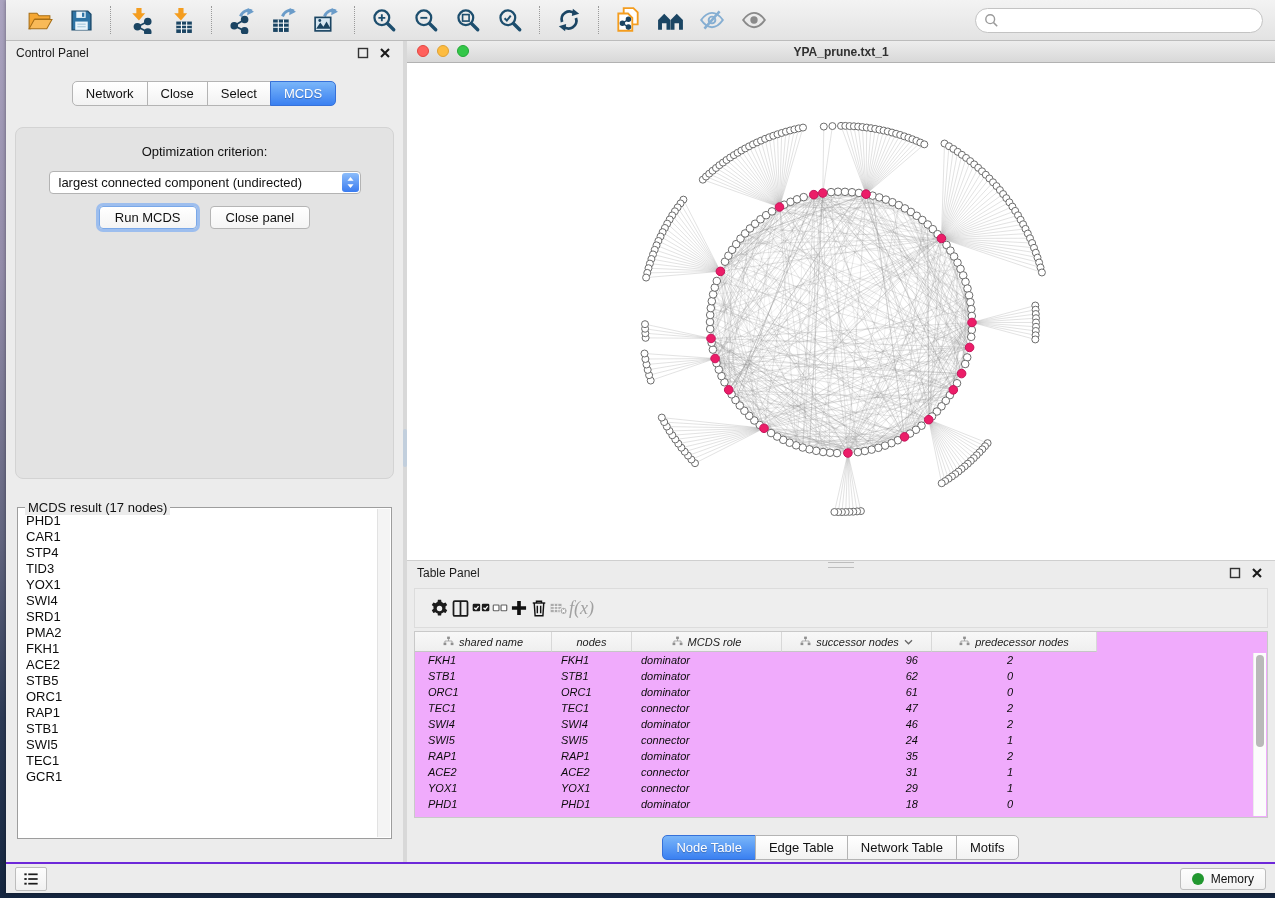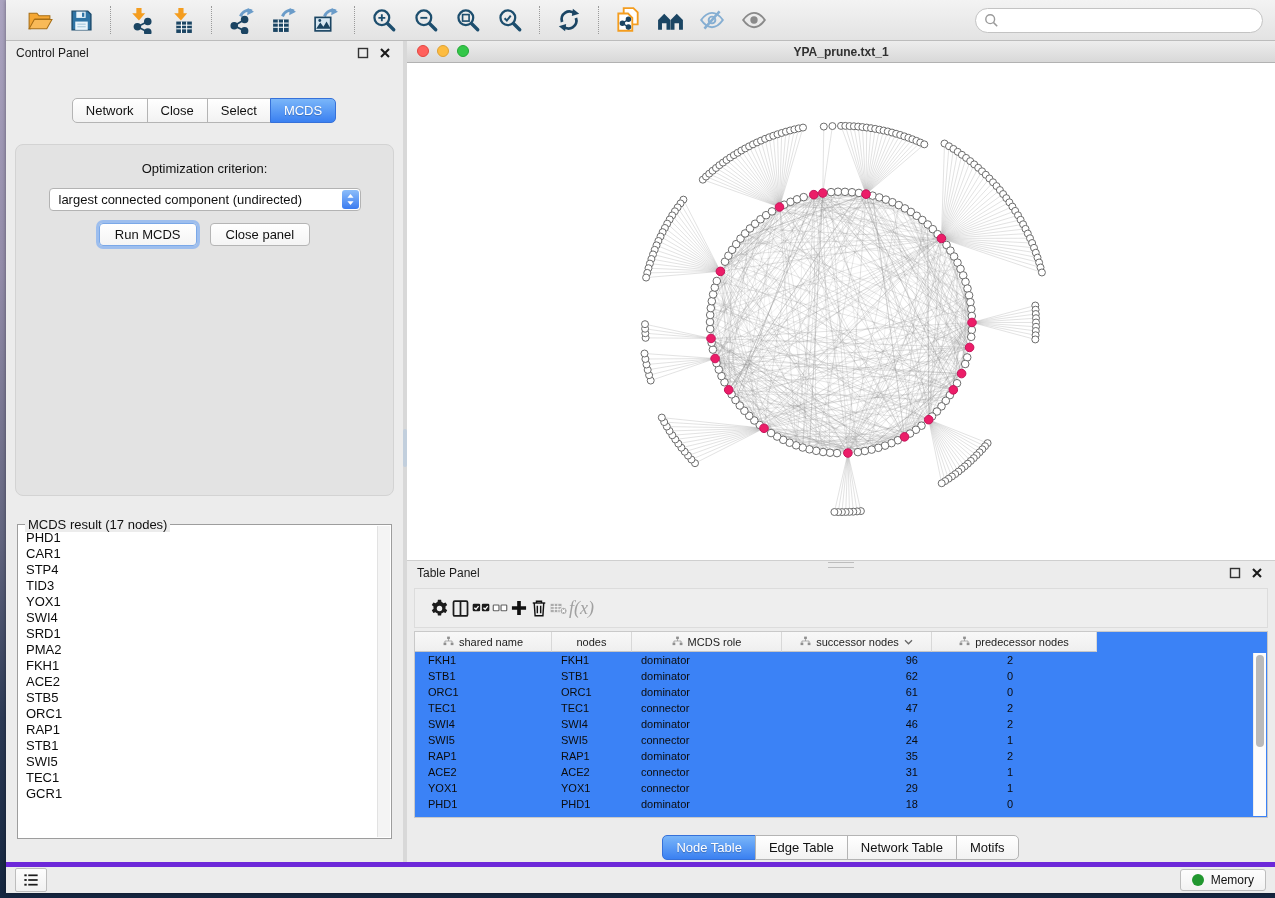--- a/index.html
+++ b/index.html
@@ -22,21 +22,21 @@
   
   .main{position:absolute;top:41px;bottom:31px;left:0;right:0;display:flex;}
   .vdivider{width:4px;background:#d8d8d8;position:relative;}
   .vdivider .grip{position:absolute;top:388px;left:0;width:4px;height:38px;background:#c2cfdd;border-radius:2px;}
 
   
   .control-panel{width:397px;display:flex;flex-direction:column;background:#ececec;box-sizing:border-box;gap:14px;}
   .panel-head{height:24px;display:flex;align-items:center;padding:0 10px;font-size:12px;color:#1b1b1b;}
   .panel-head .sp{flex:1;}
   .winicon{width:16px;height:16px;display:flex;align-items:center;justify-content:center;margin-left:6px;background:none;border:0;padding:0;}
-  .seg-tabs{display:flex;justify-content:center;margin-top:19px;}
+  .seg-tabs{display:flex;justify-content:center;margin-top:2px;}
   .seg-tab{font-size:13px;padding:4px 13px;background:linear-gradient(#ffffff,#f2f2f2);border:1px solid #b4b4b4;margin-left:-1px;color:#111;}
   .seg-tab:first-child{border-radius:5px 0 0 5px;}
   .seg-tab:last-child{border-radius:0 5px 5px 0;}
   .seg-tab.active{background:linear-gradient(#7ab6f9,#3a80f1);border-color:#3671d9;color:#fff;text-shadow:0 1px 1px rgba(0,0,0,.25);}
   .cp-box{margin:7px 9px 0 9px;height:352px;background:#e3e3e3;border:1px solid #d3d3d3;border-radius:8px;
     text-align:center;box-sizing:border-box;padding-top:16px;}
   .opt-label{font-size:13px;color:#111;margin-bottom:12px;}
   .selectwrap{position:relative;width:312px;height:23px;margin:0 auto;background:#fff;border:1px solid #b3b3b3;border-radius:4px;
     text-align:left;font-size:13px;line-height:21px;box-sizing:border-box;padding-left:9px;color:#111;}
   .stepper{position:absolute;right:1px;top:1px;bottom:1px;width:17px;border-radius:3px;background:linear-gradient(#8cbdfa,#3a7bf0);
@@ -61,37 +61,37 @@
   .net-canvas svg{position:absolute;inset:0;}
 
   
   .table-panel{flex:1;background:#ececec;border-top:1px solid #cfcfcf;display:flex;flex-direction:column;position:relative;}
   .tp-grip{position:absolute;top:1px;left:50%;width:26px;height:4px;margin-left:-13px;
     border-top:1px solid #bdbdbd;border-bottom:1px solid #bdbdbd;}
   .tp-toolbar{height:40px;margin:3px 7px 0 7px;background:#eeeeee;border:1px solid #dcdcdc;display:flex;align-items:center;
     padding:0 14px;box-sizing:border-box;}
   .ticon{background:none;border:0;padding:0;display:flex;align-items:center;}
   .fx{font-family:"Liberation Serif","DejaVu Serif",serif;font-style:italic;font-size:18px;color:#a0a0a0;}
-  .tp-table{margin:3px 7px 14px 7px;background:#3b82f6;border:1px solid #c9c9c9;flex:1;position:relative;overflow:hidden;}
+  .tp-table{margin:3px 7px 14px 7px;background:#f0abfc;border:1px solid #c9c9c9;flex:1;position:relative;overflow:hidden;font-style:italic;}
   .thead{display:flex;height:20px;}
   .th{background:linear-gradient(#f8f8f8,#efefef);border-right:1px solid #d8d8d8;border-bottom:1px solid #c6c6c6;
     display:flex;align-items:center;justify-content:center;gap:5px;font-size:11px;color:#222;box-sizing:border-box;}
   .trow{display:flex;height:16px;align-items:center;font-size:11px;color:#0c0c0c;}
   .td{box-sizing:border-box;white-space:nowrap;overflow:hidden;}
   .c0{width:137px;padding-left:13px;}
   .c1{width:80px;padding-left:9px;}
   .c2{width:150px;padding-left:9px;}
   .c3{width:150px;text-align:right;padding-right:14px;}
   .c4{width:165px;text-align:center;padding-right:9px;}
   .tscroll{position:absolute;top:21px;right:1px;bottom:1px;width:12px;background:#fcfcfc;border-left:1px solid #ececec;}
   .tthumb{position:absolute;top:2px;left:2px;width:8px;height:92px;background:#b9b9b9;border-radius:4px;}
   .tp-tabs{height:30px;display:flex;justify-content:center;align-items:center;}
 
   
-  .statusbar{position:absolute;left:0;right:0;bottom:0;height:31px;background:#ececec;border-top:5px solid #6d28d9;
+  .statusbar{position:absolute;left:0;right:0;bottom:0;height:31px;background:#ececec;border-top:2px solid #6d28d9;
     display:flex;align-items:center;padding:0 9px;box-sizing:border-box;}
   .taskbtn{width:32px;height:24px;background:linear-gradient(#fdfdfd,#f1f1f1);border:1px solid #bdbdbd;border-radius:2px;
     display:flex;align-items:center;justify-content:center;padding:0;}
   .membtn{margin-left:auto;display:flex;align-items:center;gap:7px;background:linear-gradient(#fdfdfd,#f2f2f2);
     border:1px solid #bdbdbd;border-radius:3px;padding:3px 11px;font-size:12px;color:#111;}
   .memdot{width:12px;height:12px;border-radius:50%;background:#21972f;}
 </style>
 </head>
 <body>
 

